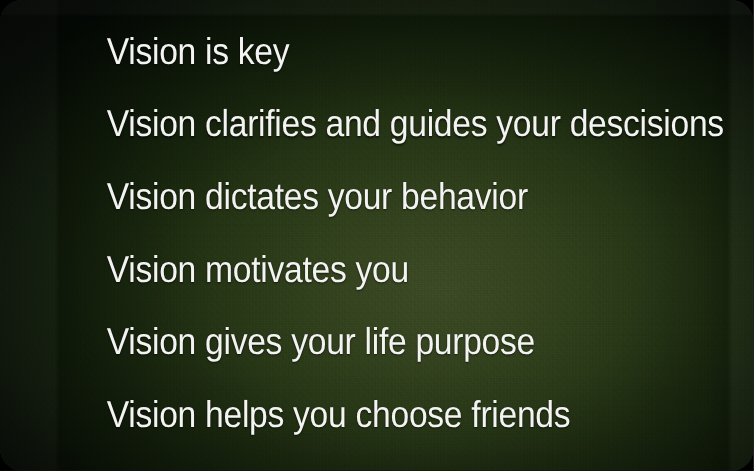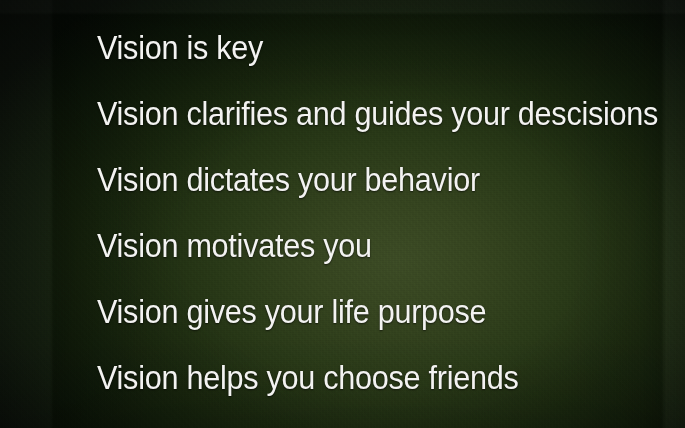--- a/index.html
+++ b/index.html
@@ -13,20 +13,21 @@
   }
 
   
   .slide {
     position: relative;
     width: 685px;
     height: 428px;
     overflow: hidden;
     background-color: #0c160b;
     user-select: none;
+    border-radius: 20px;
   }
 
   
   .bg-base {
     position: absolute;
     inset: 0;
     background:
       radial-gradient(ellipse 470px 330px at 58% 61%,
         #3c4b25 0%,
         #35441f 18%,

